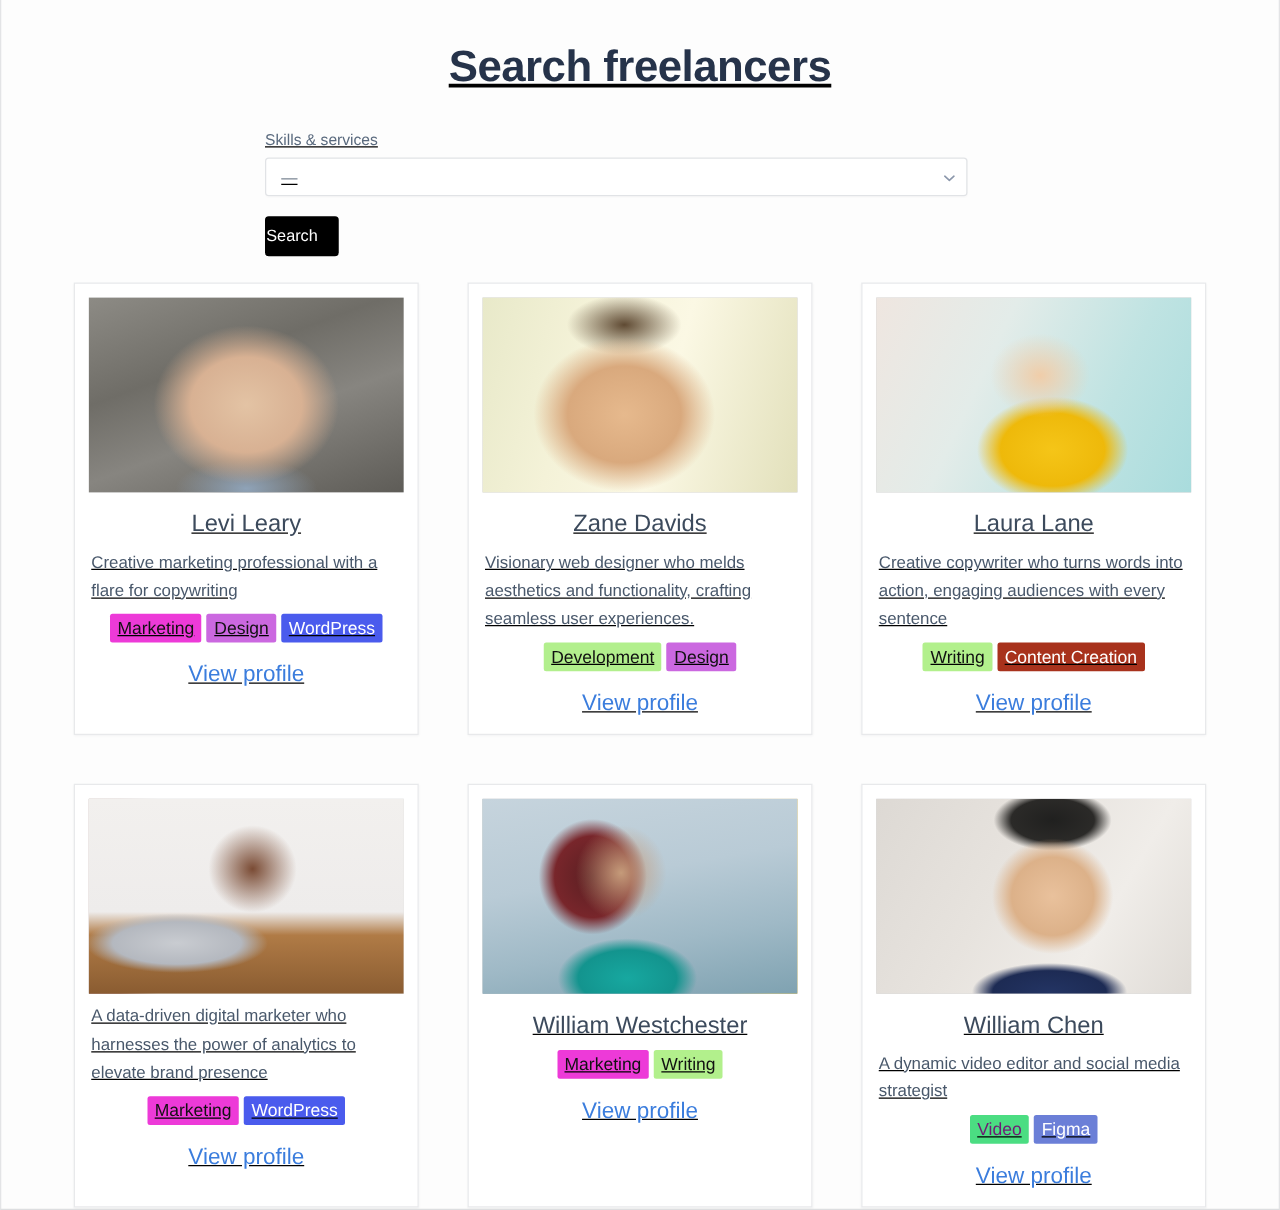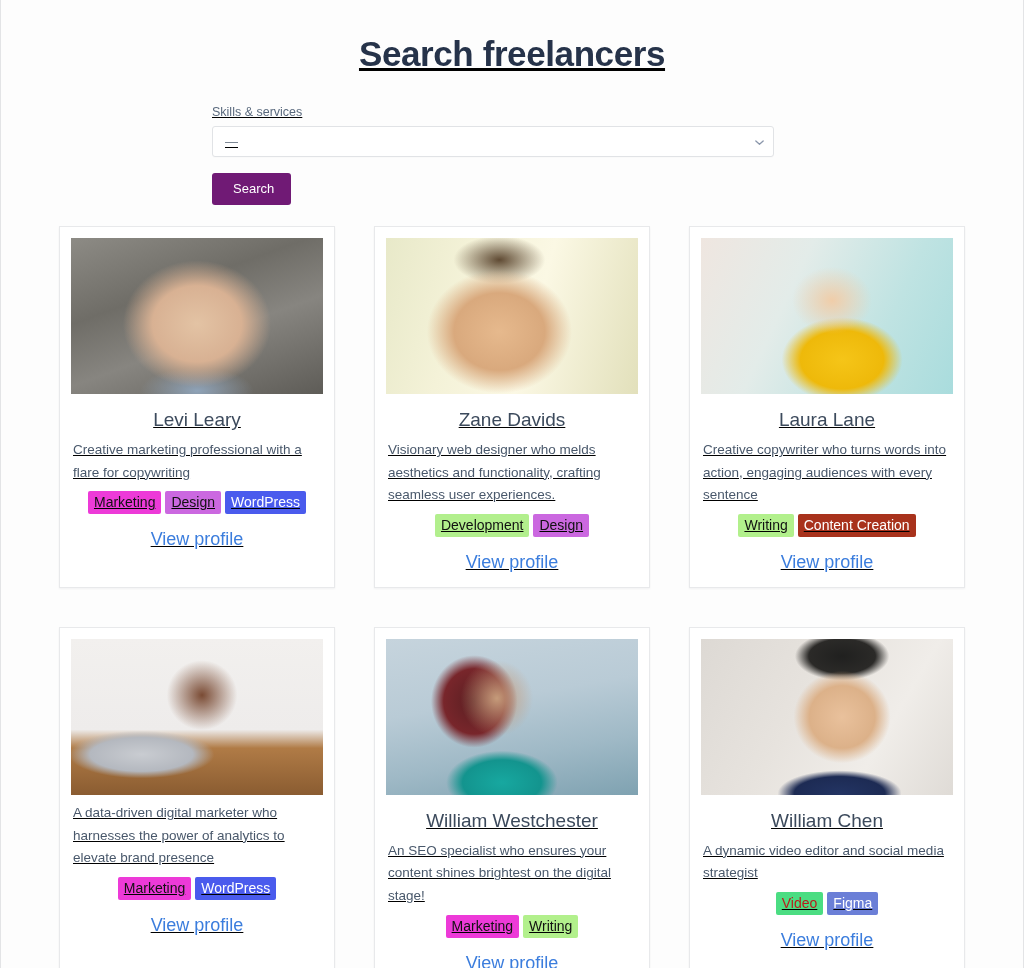--- a/index.html
+++ b/index.html
@@ -83,27 +83,27 @@
     top: 50%;
     transform: translateY(-50%);
     width: 10px;
     height: 10px;
     pointer-events: none;
     display: block;
   }
   .chevron svg { display:block; }
   .search-button {
     margin-top: 16px;
-    background: #701a75;
+    background: #000000;
     color: #ffffff;
     border: none;
     border-radius: 3px;
     font-size: 13px;
     font-family: "Liberation Sans", sans-serif;
-    padding: 9px 17px 10px 21px;
+    padding: 9px 17px 10px 1px;
     cursor: pointer;
     line-height: 1;
     display: inline-block;
   }
 
   
   .grid {
     width: 860px;
     margin: 0 auto;
     padding-top: 21px;
@@ -302,37 +302,36 @@
           </div>
         </div>
         <a class="view-profile">View profile</a>
       </div>
       <div class="card">
         <div class="card-photo">
           <div class="ph ph-marsha"></div>
         </div>
         <div class="card-body">
           <div class="card-name">William Westchester</div>
-          <div class="card-bio">An SEO specialist who ensures your content shines brightest on the digital stage!</div>
           <div class="tags">
             <span class="tag" style="background: rgb(237, 58, 216); color: rgb(17, 17, 17);">Marketing</span>
             <span class="tag" style="background: rgb(178, 240, 140); color: rgb(17, 17, 17);">Writing</span>
           </div>
         </div>
         <a class="view-profile">View profile</a>
       </div>
       <div class="card">
         <div class="card-photo">
           <div class="ph ph-william"></div>
         </div>
         <div class="card-body">
           <div class="card-name">William Chen</div>
           <div class="card-bio">A dynamic video editor and social media strategist</div>
           <div class="tags">
-            <span class="tag" style="background: rgb(75, 221, 130); color: #b91c1c;">Video</span>
+            <span class="tag" style="background: rgb(75, 221, 130); color: #701a75;">Video</span>
             <span class="tag" style="background: rgb(107, 127, 215); color: rgb(255, 255, 255);">Figma</span>
           </div>
         </div>
         <a class="view-profile">View profile</a>
       </div>
     </div>
 
 </div>
 
 </body></html>

